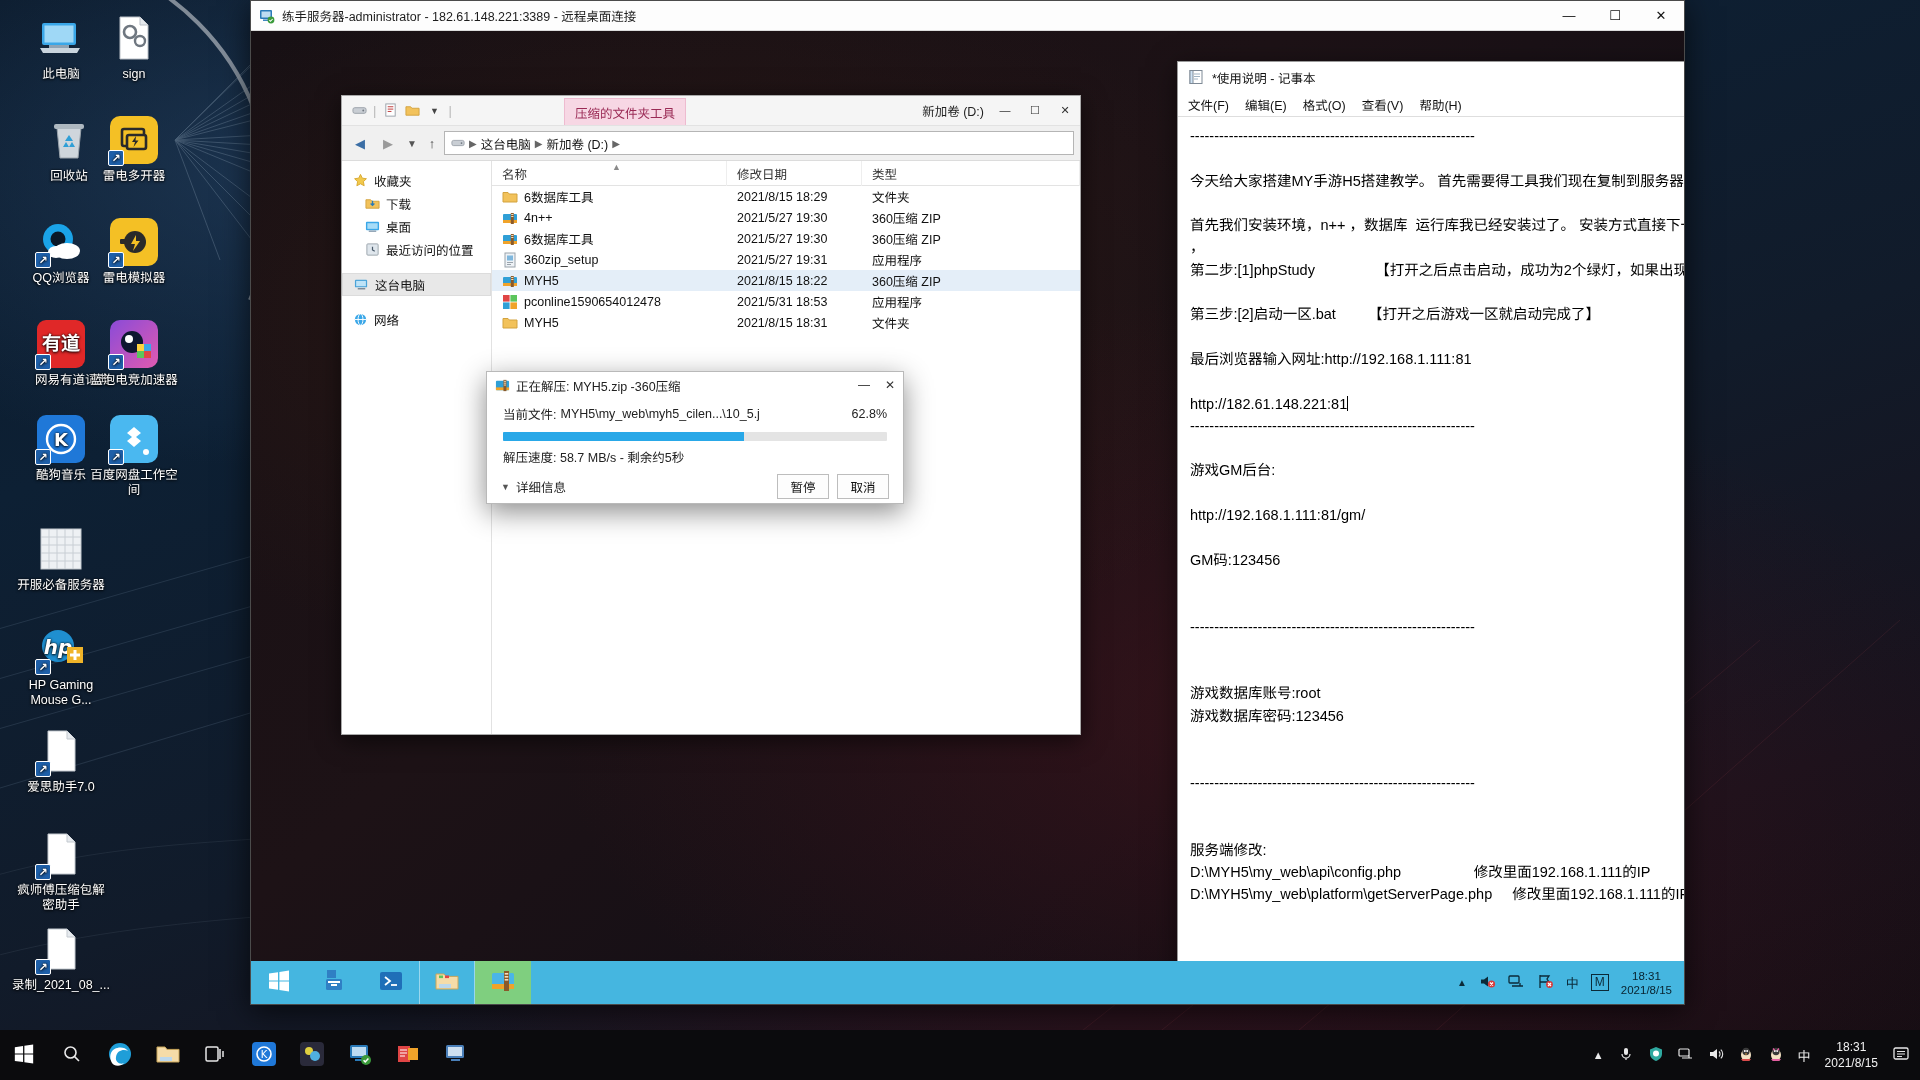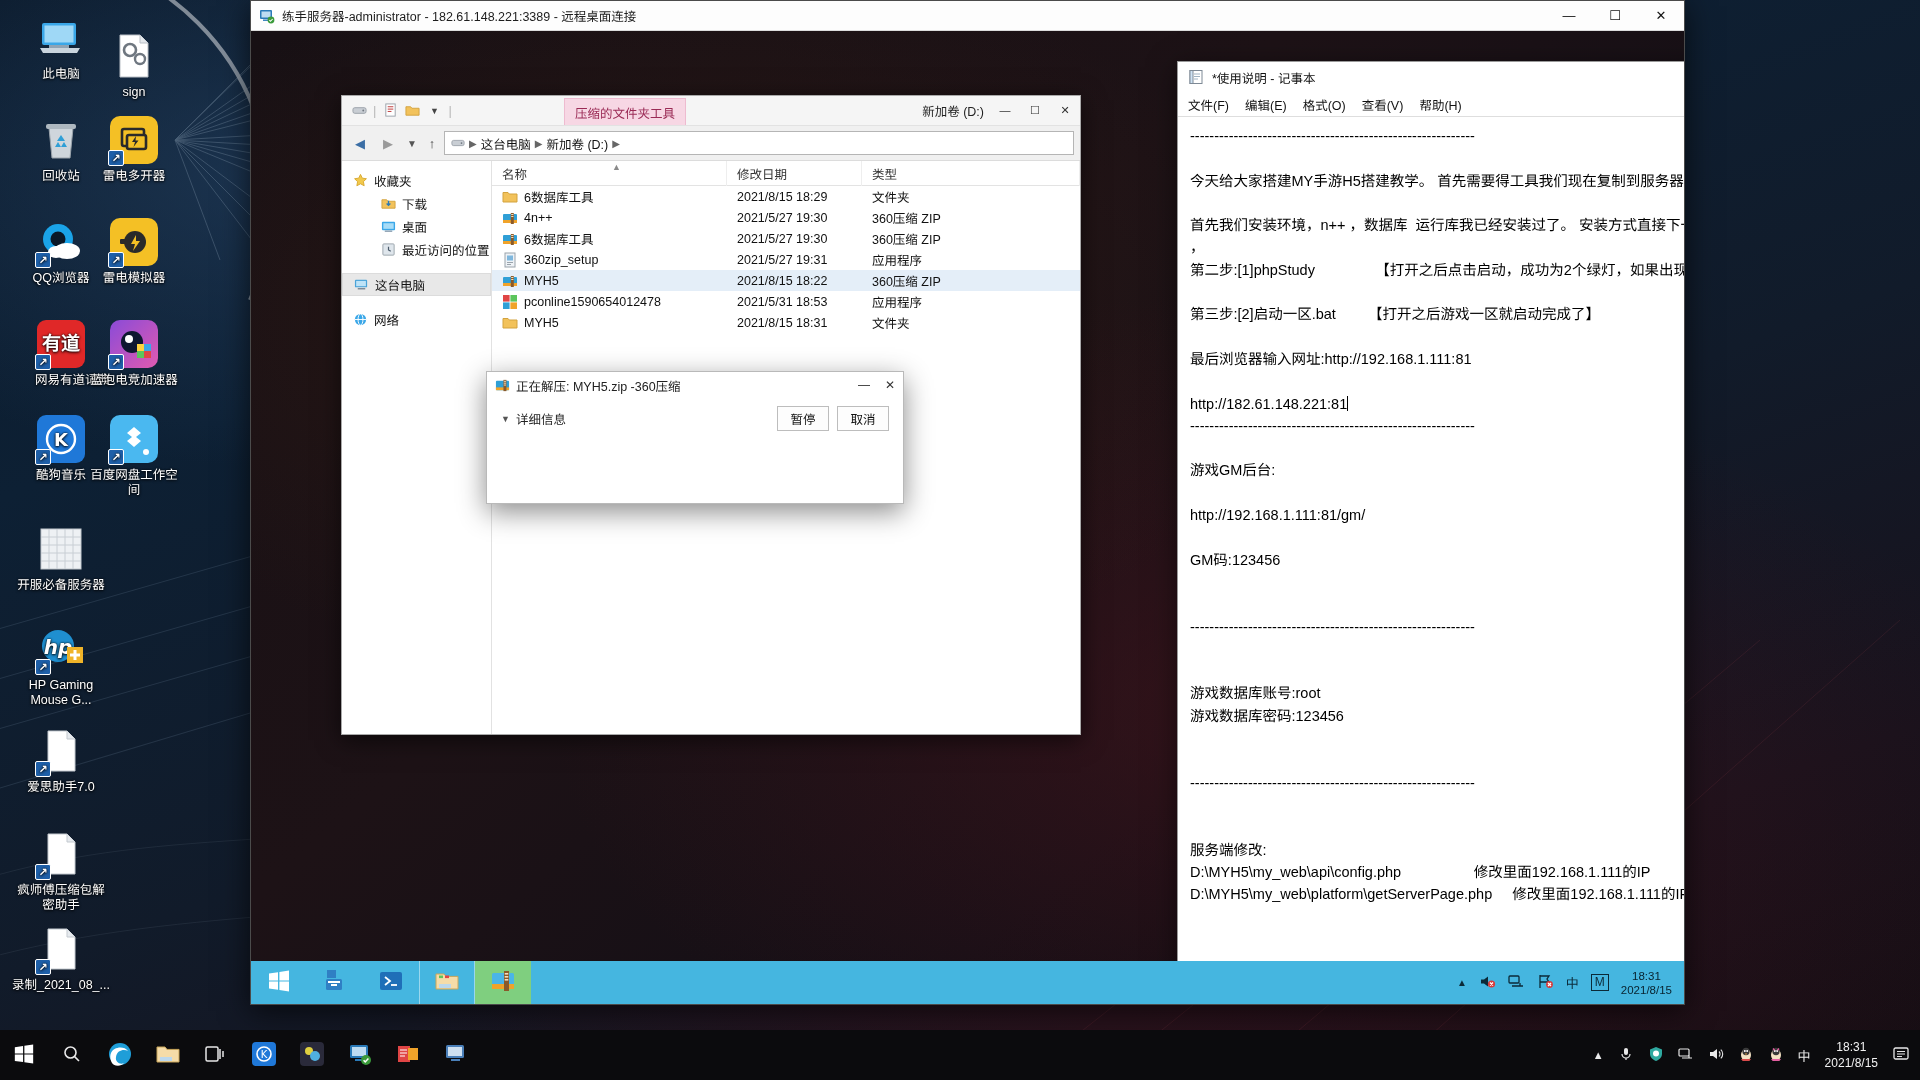--- a/index.html
+++ b/index.html
@@ -104,21 +104,21 @@
   #addrbar {
     flex:1; height:24px; background:#fff; border:1px solid #b5b5b5;
     display:flex; align-items:center; padding:0 6px; font-size:12.5px; color:#1b1b1b; gap:4px;
   }
   #addrbar .crumb { color:#111; }
   #addrbar .sep { color:#666; font-size:10px; }
 
   #ex-main { flex:1; display:flex; min-height:0; border-top:1px solid #dcdcdc; }
   #ex-nav { width: 150px; background:#fff; border-right:1px solid #e2e2e2; padding: 8px 0; font-size:12.5px; }
   .navitem { height:23px; display:flex; align-items:center; gap:6px; padding-left:10px; color:#111; }
-  .navitem.child { padding-left:38px; }
+  .navitem.child { padding-left:22px; }
   .navitem.sel { background:#e8e8e8; border:1px solid #dcdcdc; }
   .navitem .ic { width:16px;height:16px;display:flex;align-items:center;justify-content:center;font-size:12px; }
 
   #ex-list { flex:1; background:#fff; display:flex; flex-direction:column; min-width:0; }
   #ex-head {
     height: 25px; display:flex; align-items:center; border-bottom:1px solid #e3e3e3;
     font-size:12.5px; color:#333; background:#fff; position:relative;
   }
   #ex-head .c { padding-left:10px; border-right:1px solid #eee; height:25px; display:flex;align-items:center; }
   #ex-head .sortmark { position:absolute; left:120px; top:1px; color:#8a8a8a; font-size:9px; }
@@ -245,32 +245,32 @@
         <div class="glyph">
           <svg width="48" height="48" viewBox="0 0 48 48">
             <rect x="5" y="9" width="34" height="22" rx="2" fill="#3aa7e8"></rect>
             <rect x="7.5" y="11.5" width="29" height="17" fill="#9fd8f6"></rect>
             <path d="M3 34h40l-3 5H6z" fill="#c9d4dd"></path>
             <rect x="12" y="31" width="20" height="3" fill="#8fa3b4"></rect>
           </svg>
         </div>
         <span class="label">此电脑</span>
       </div>
-      <div class="dicon" style="left: 85px; top: 32px;">
+      <div class="dicon" style="left: 85px; top: 14px;">
         <div class="glyph">
           <svg width="48" height="48" viewBox="0 0 48 48">
             <path d="M10 3h20l8 8v34H10z" fill="#fff" stroke="#b9bfc6"></path>
             <path d="M30 3v8h8" fill="#e4e8ec" stroke="#b9bfc6"></path>
             <circle cx="20" cy="18" r="6" fill="none" stroke="#6f7780" stroke-width="2.6"></circle>
             <circle cx="30" cy="27" r="5" fill="none" stroke="#6f7780" stroke-width="2.4"></circle>
           </svg>
         </div>
         <span class="label">sign</span>
       </div>
-      <div class="dicon" style="left: 12px; top: 116px;">
+      <div class="dicon" style="left: 20px; top: 116px;">
         <div class="glyph">
           <svg width="48" height="48" viewBox="0 0 48 48">
             <path d="M12 12h24l-3 30H15z" fill="#cfd6dc" stroke="#9aa3ab"></path>
             <rect x="9" y="8" width="30" height="5" rx="2" fill="#aeb8c0"></rect>
             <path d="M24 19l4 6h-8z" fill="#2f9fd6"></path>
             <path d="M18 31l3-5 3 5z" fill="#2f9fd6"></path>
             <path d="M30 31l-3-5-3 5z" fill="#2f9fd6"></path>
           </svg>
         </div>
         <span class="label">回收站</span>
@@ -668,20 +668,31 @@
             <rect x="9.4" y="5" width="2.4" height="1" fill="#f3dcc0"></rect>
             <rect x="9.4" y="7" width="2.4" height="1" fill="#f3dcc0"></rect>
           </svg>
         </span>
         <span>正在解压: MYH5.zip  -360压缩</span>
         <span style="margin-left:auto;display:flex">
           <span class="wb">—</span>
           <span class="wb">✕</span>
         </span>
       </div>
+      <div id="zip-body">
+        <div class="zrow">
+          <span>当前文件:</span>
+          <span style="margin-left:4px;overflow:hidden;white-space:nowrap">MYH5\my_web\myh5_cilen...\10_5.j</span>
+          <span style="margin-left:auto">62.8%</span>
+        </div>
+        <div id="zbar">
+            <i id="zfill" style="width: 62.8%; background: rgb(41, 168, 232);"></i>
+          </div>
+        <div class="zrow">解压速度: 58.7 MB/s    - 剩余约5秒</div>
+      </div>
       <div id="zip-foot">
         <span style="display:flex;align-items:center;gap:6px;font-size:12.5px;color:#222">
           <span style="font-size:9px;color:#555">▼</span>
           <span>详细信息</span>
         </span>
         <span style="margin-left:auto;display:flex">
           <span class="zbtn">暂停</span>
           <span class="zbtn">取消</span>
         </span>
       </div>

